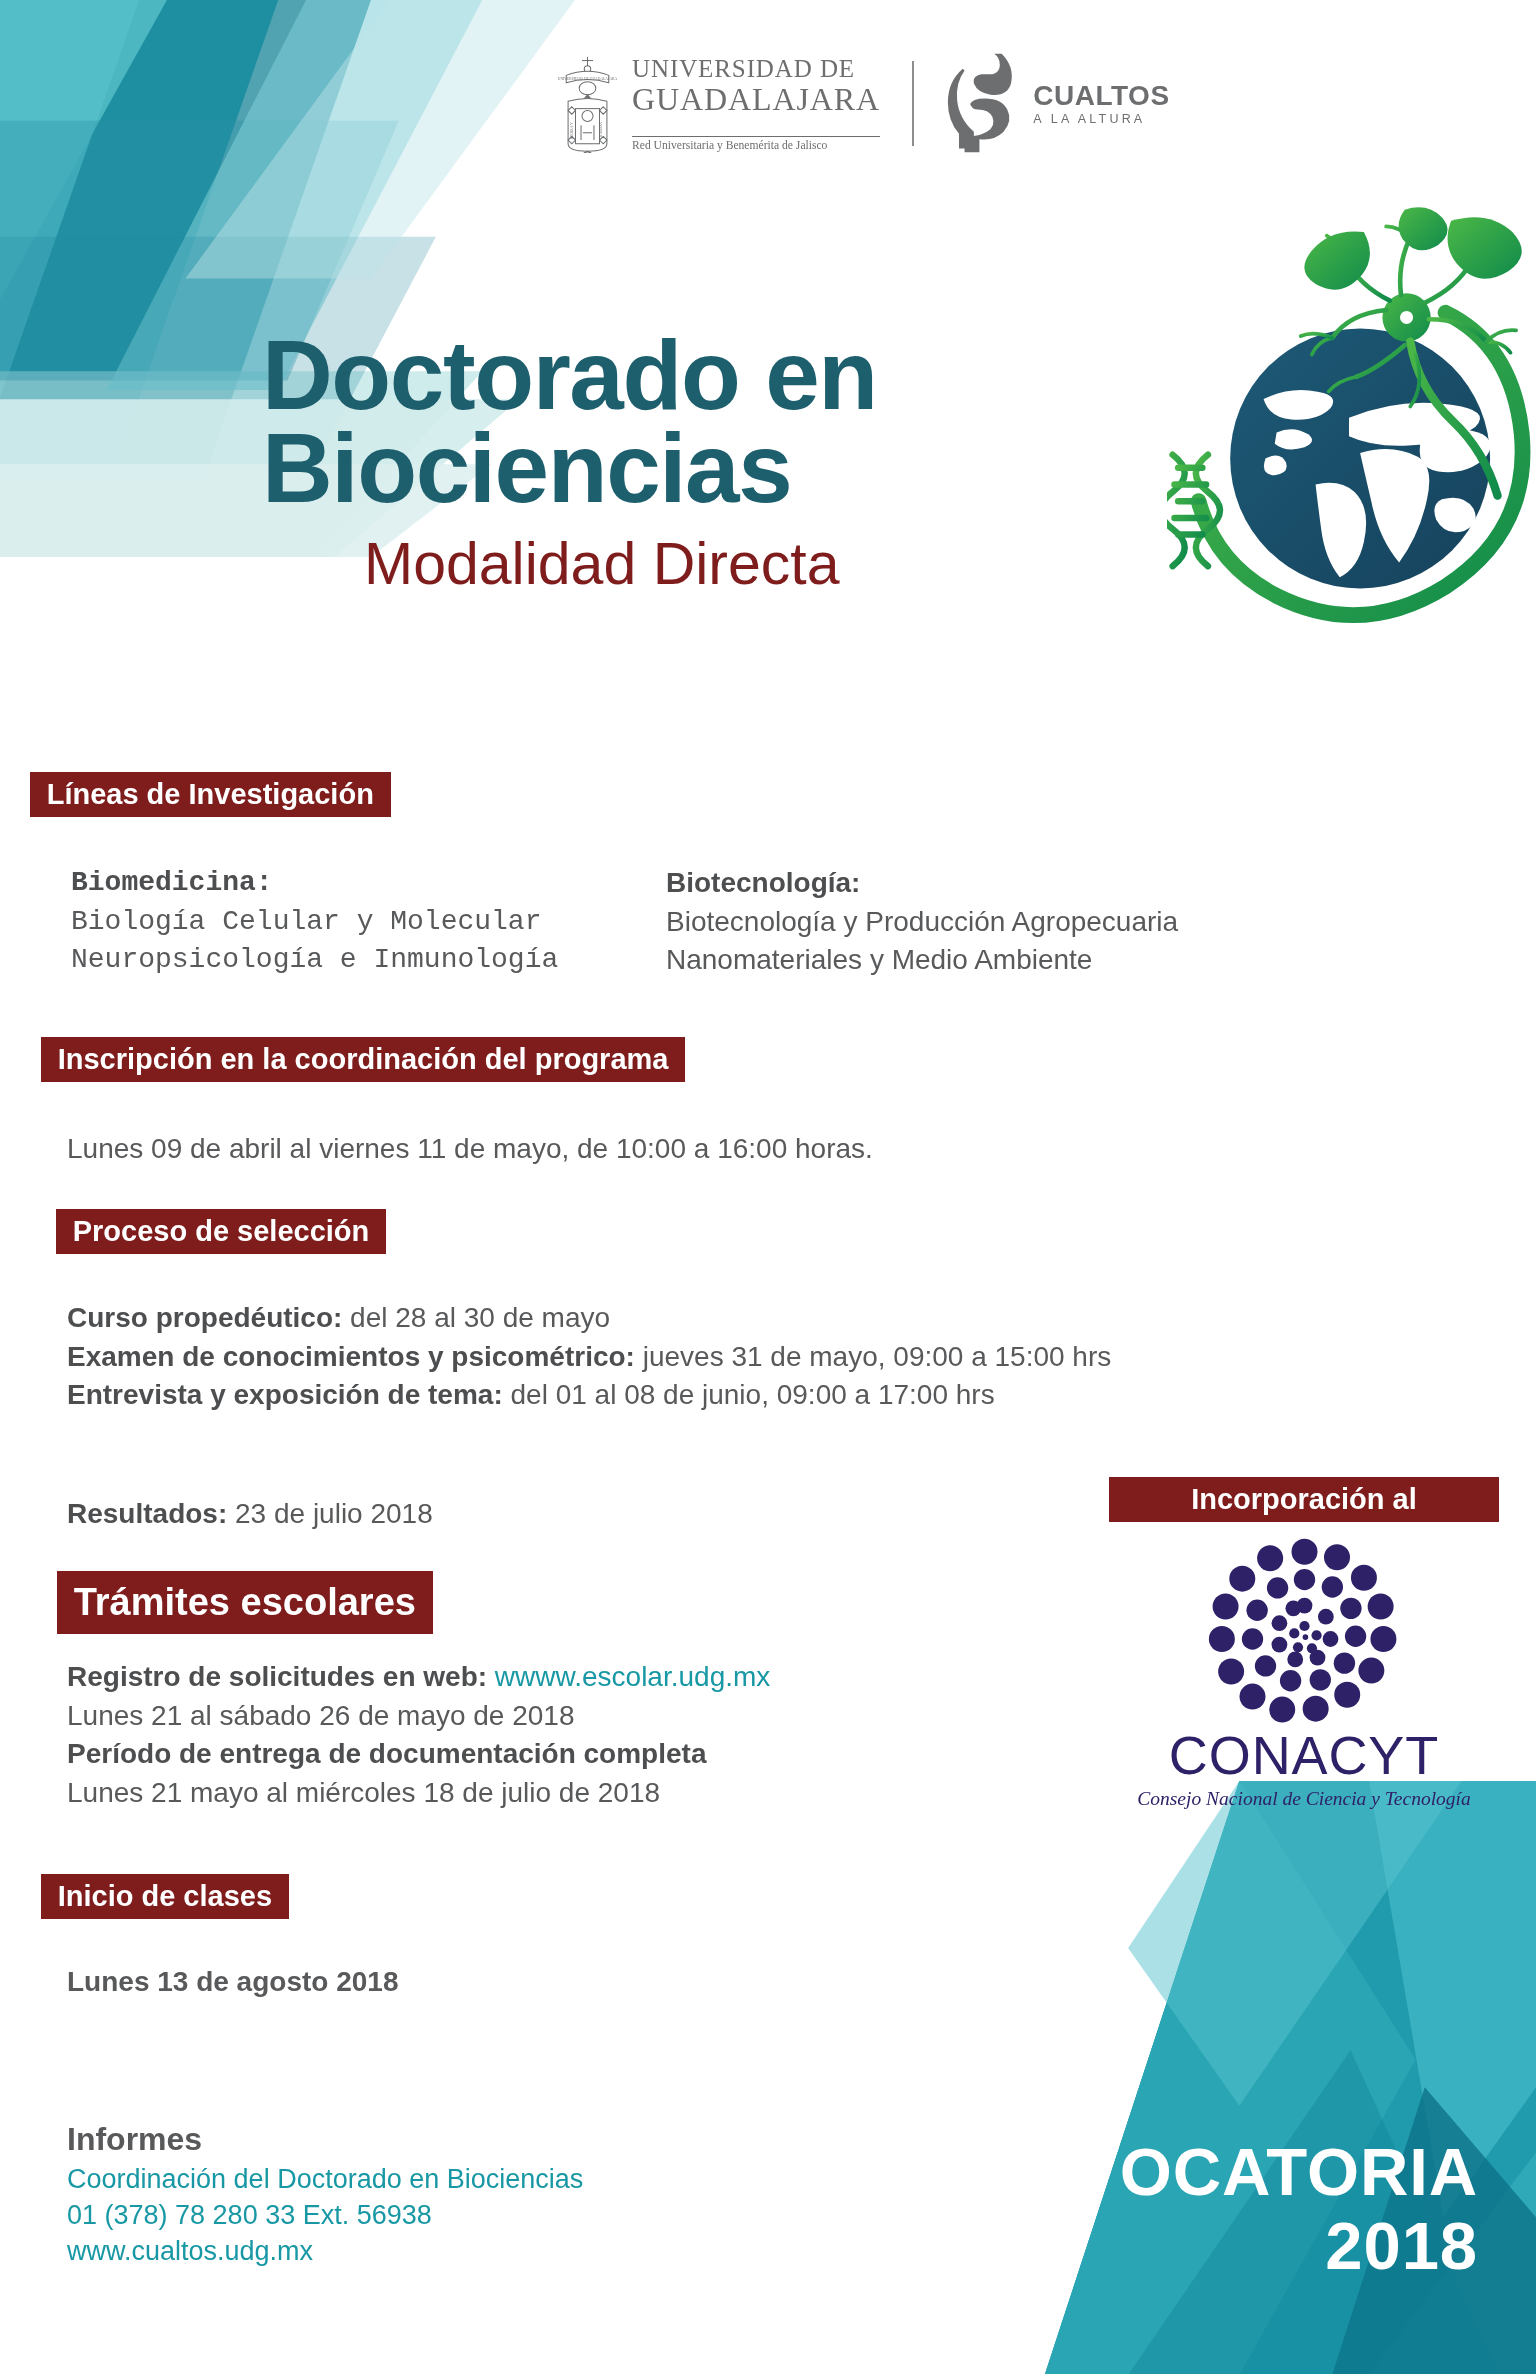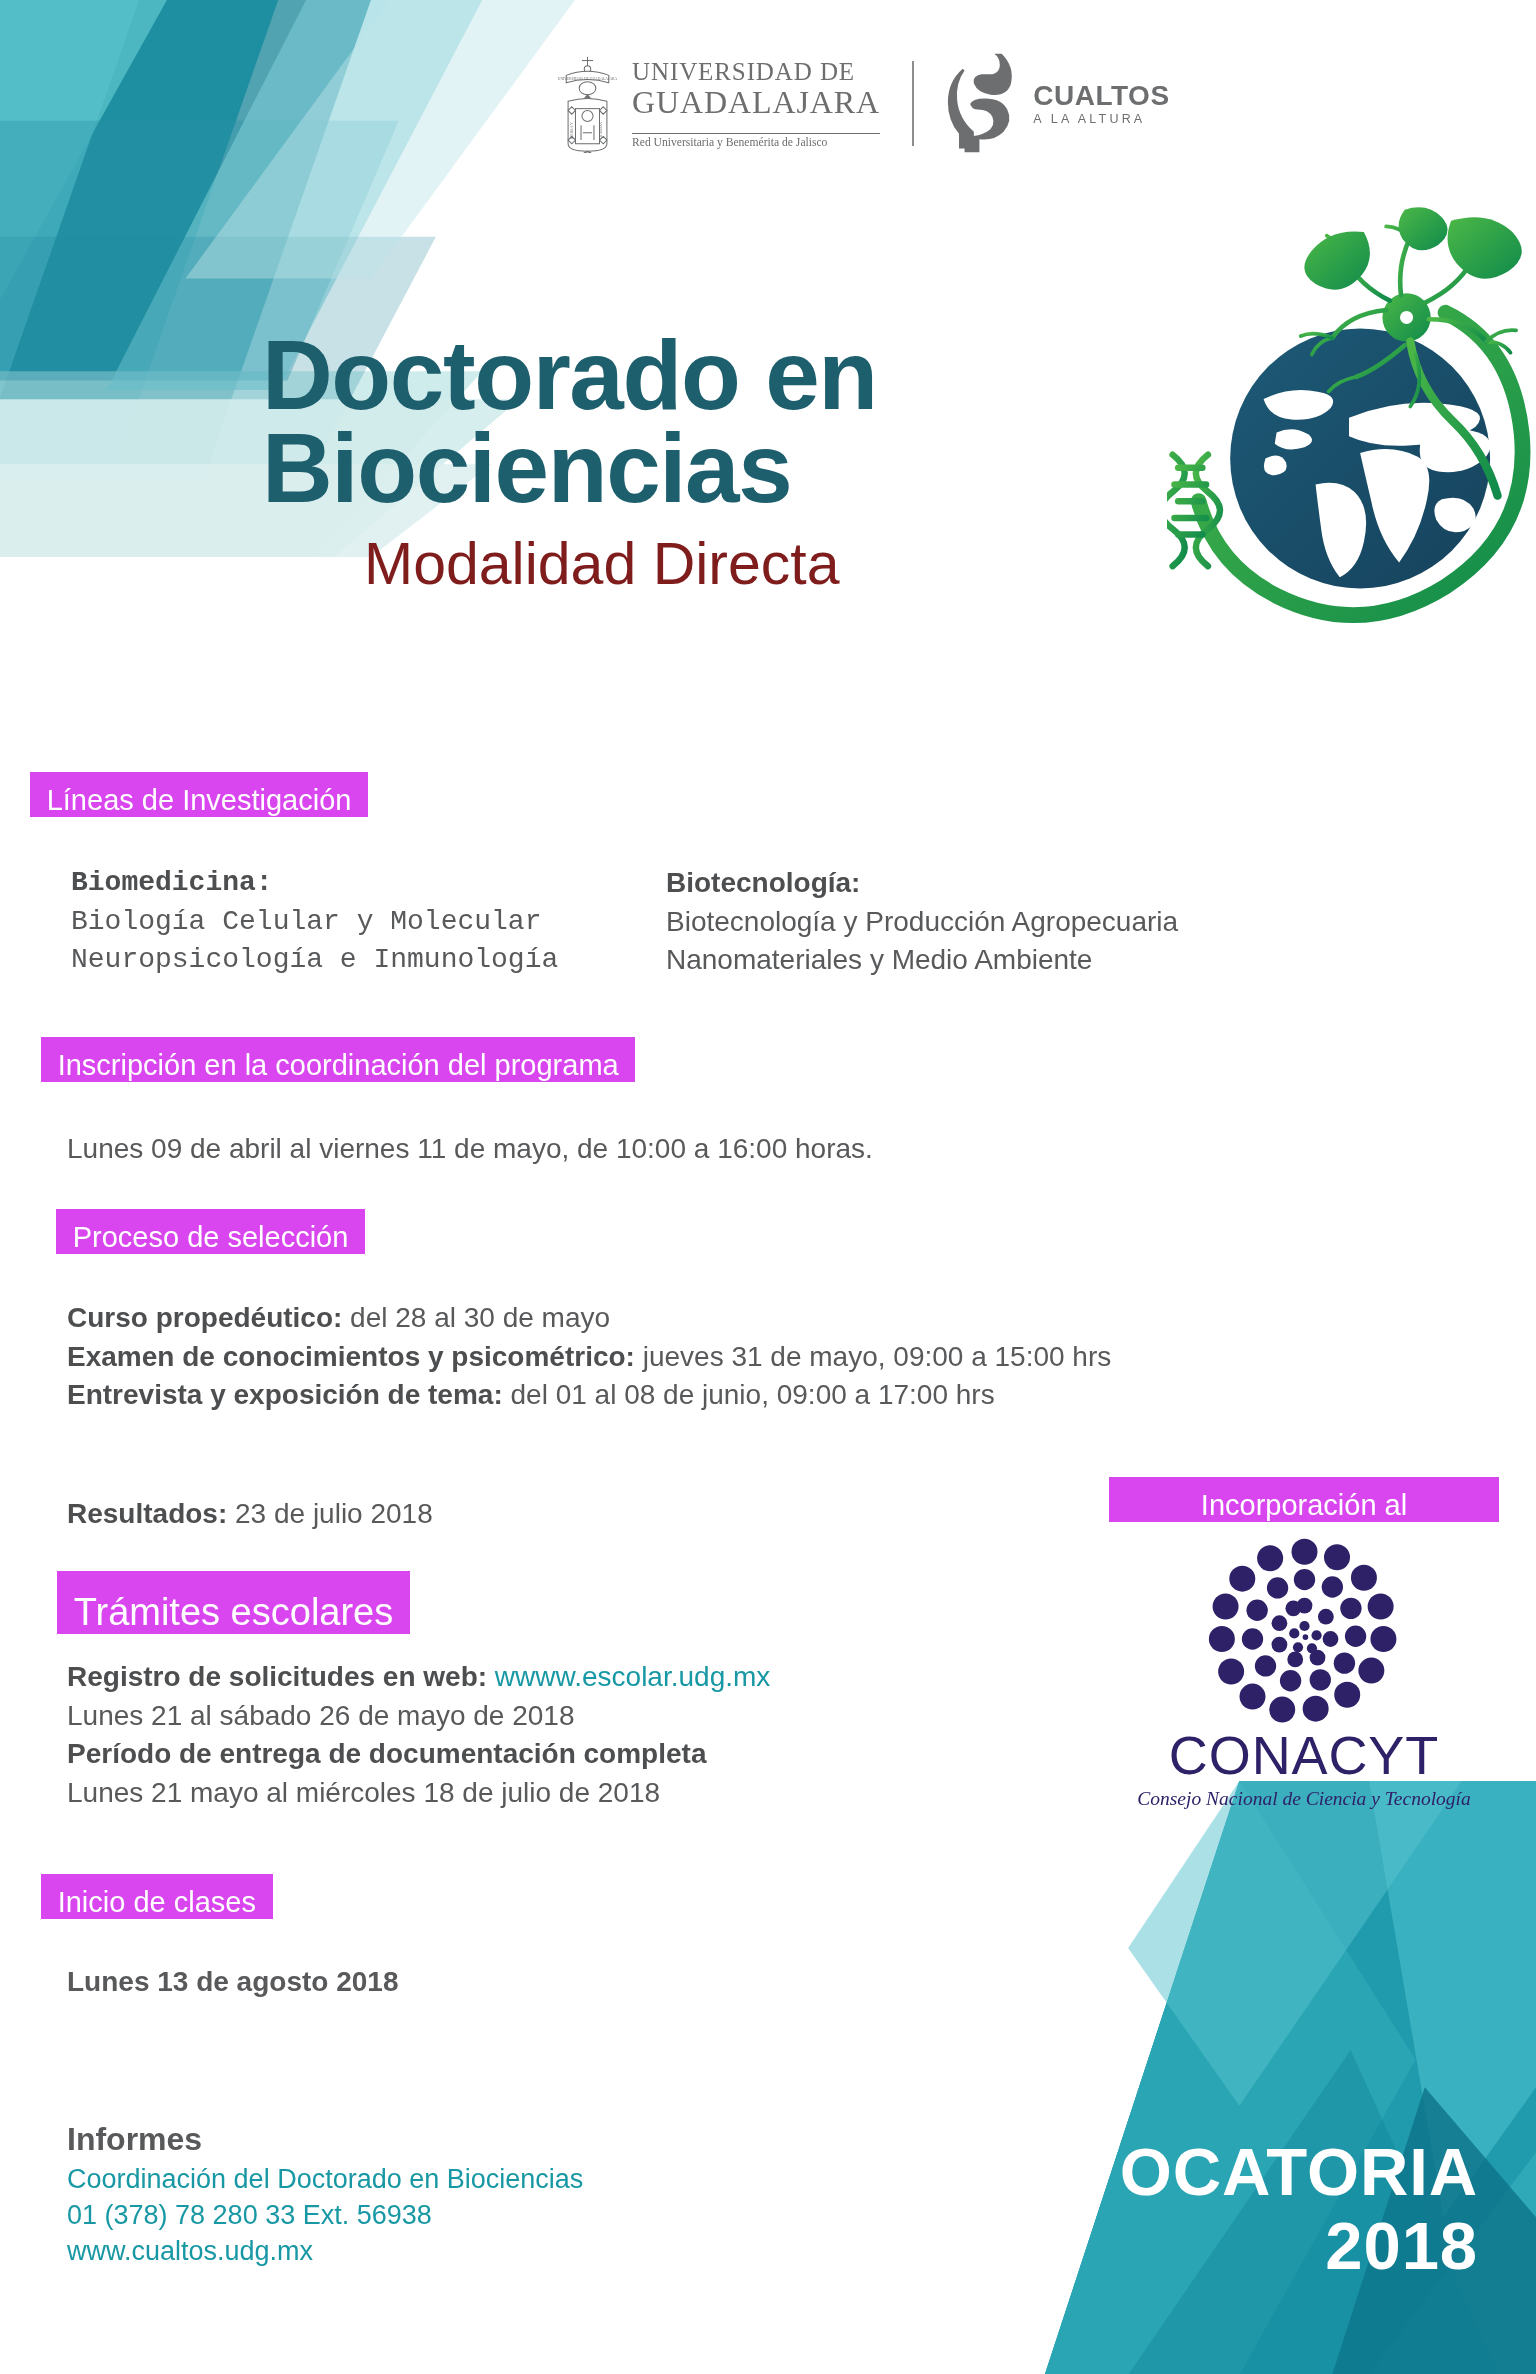--- a/index.html
+++ b/index.html
@@ -34,21 +34,21 @@
   #udg-crest { width: 61px; height: 98px; flex: none; }
   #udg-wordmark { display: flex; flex-direction: column; line-height: 1; }
   #udg-line1, #udg-line2 {
     font-family: "Liberation Serif", serif;
     color: #6d6e70;
     letter-spacing: 0.9px;
   }
   #udg-line1 { font-size: 25px; }
   #udg-line2 {
     font-size: 32px; margin-top: 1.9px;
-    border-bottom: 1.9px solid #6d6e70; padding-bottom: 15px;
+    border-bottom: 1.9px solid #6d6e70; padding-bottom: 21px;
   }
   #udg-tagline {
     font-family: "Liberation Serif", serif;
     font-size: 11.6px; color: #6d6e70; margin-top: 2.8px;
   }
   #logo-divider {
     width: 1.9px; height: 85px; background: #8b8d8f;
     margin: 0 32px;
   }
   #cualtos-lockup { display: flex; align-items: center; gap: 9.3px; }
@@ -65,24 +65,24 @@
   }
   #title-sub {
     font-size: 59px; color: #7f1d1d; font-weight: normal;
     margin-top: 15px; margin-left: 102px; letter-spacing: 0px;
   }
   #globe-logo { position: absolute; left: 1167px; top: 206px; width: 390px; height: 427px; }
 
   
   .badge {
     position: absolute;
-    background: #d946ef;
+    background: #7f1d1d;
     color: #ffffff;
-    font-weight: normal;
-    display: flex; align-items: flex-end;
+    font-weight: bold;
+    display: flex; align-items: center;
     padding: 0 16.7px 0 16.7px;
     white-space: nowrap;
   }
 
   
   .body-text {
     position: absolute;
     color: #58595b;
     font-size: 28px;
     line-height: 1.38;

